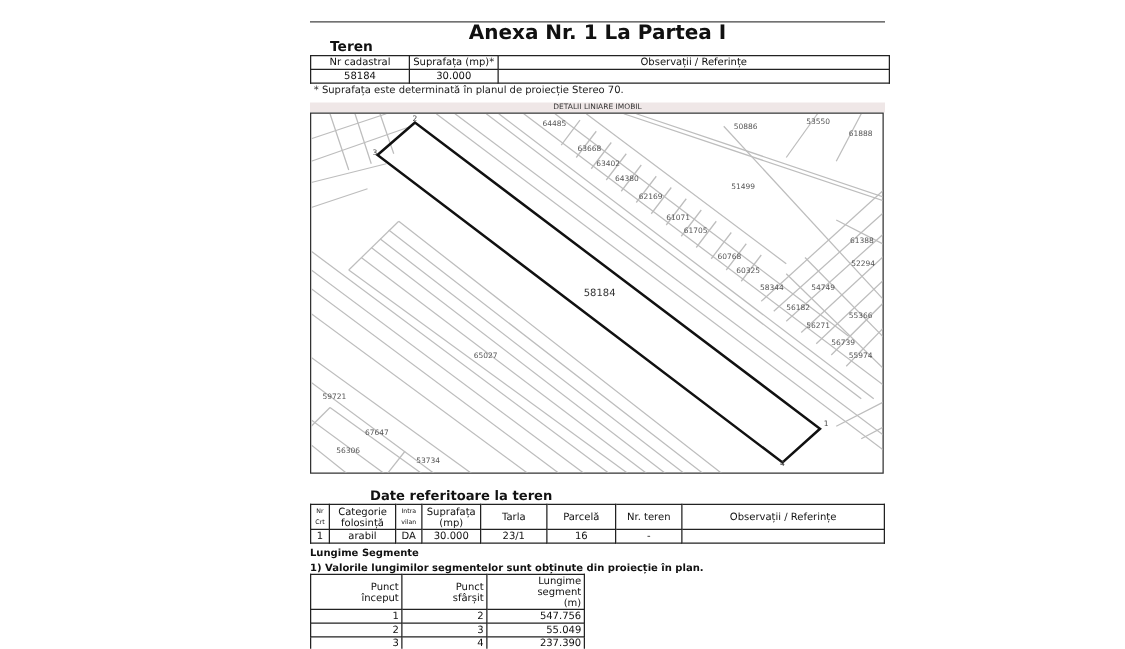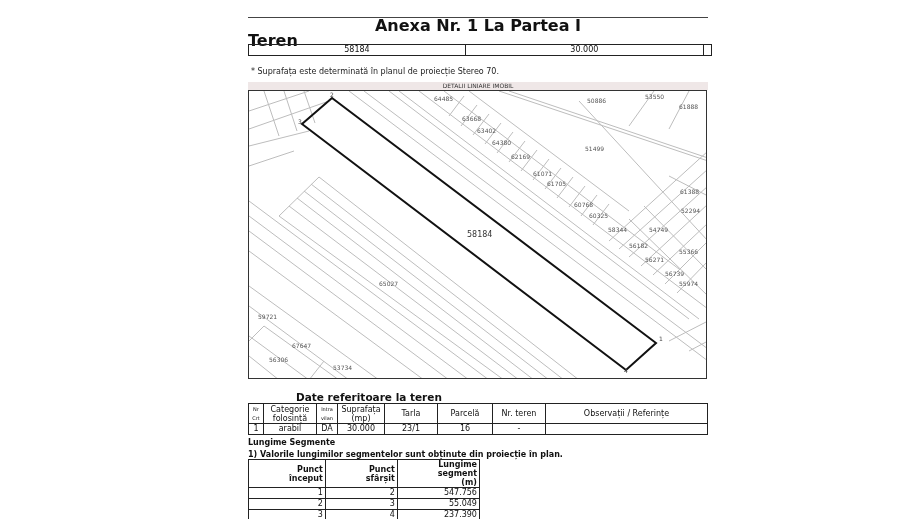--- a/index.html
+++ b/index.html
@@ -1,50 +1,55 @@
 <!DOCTYPE html>
 <html><head>
 <meta charset="utf-8">
 <style>
   html, body { margin:0; padding:0; }
   body { width:900px; height:519px; background:#ffffff; position:relative; overflow:hidden; font-family:"DejaVu Sans", sans-serif; color:#111; }
   .rule { position:absolute; left:248px; top:17px; width:460px; height:1px; background:#444; }
   .title { position:absolute; left:248px; top:16px; width:460px; text-align:center; font-weight:bold; font-size:16px; }
-  .h-teren { position:absolute; left:248px; top:31px; font-weight:bold; font-size:16px; }
+  .h-teren { position:absolute; left:264px; top:31px; font-weight:bold; font-size:11px; }
   table { border-collapse:collapse; }
   .t1 { position:absolute; left:248px; top:44px; width:464px; font-size:8px; }
   .t1 td { border:1px solid #222; text-align:center; height:10px; padding:0; line-height:10px; }
   .footnote { position:absolute; left:251px; top:67px; font-size:8px; color:#222; }
   .detalii { position:absolute; left:248px; top:82px; width:460px; height:8px; background:#efe7e7; font-size:6px; text-align:center; line-height:8px; color:#333; }
   .map { position:absolute; left:248px; top:90px; width:459px; height:289px; border:1px solid #333; box-sizing:border-box; overflow:hidden; background:#fff; }
   .map svg { position:absolute; left:0; top:0; }
   .h-date { position:absolute; left:248px; top:391px; font-weight:bold; font-size:10.5px;margin-left:48px; }
   .t2 { position:absolute; left:248px; top:403px; width:460px; font-size:8px; }
   .t2 td { border:1px solid #222; text-align:center; padding:0; }
   .t2 .hdr td { height:19px; line-height:9px; }
   .t2 .row td { height:10px; line-height:10px; }
   .small { font-size:5px; line-height:6px; }
   .h-lung { position:absolute; left:248px; top:438px; font-weight:bold; font-size:8px; }
   .h-sub { position:absolute; left:248px; top:450px; font-weight:bold; font-size:8px; }
   .t3 { position:absolute; left:248px; top:459px; width:220px; font-size:8px; }
   .t3 td { border:1px solid #222; text-align:right; padding:0 2px; height:10px; line-height:10px; }
-  .t3 .hdr td { font-weight:bold; height:19px; line-height:9px;padding-left:40px; }
+  .t3 .hdr td { font-weight:normal; height:19px; line-height:9px;padding-left:40px; }
   .lbl { font-family:"DejaVu Sans", sans-serif; font-size:6px; fill:#555; }
   .lbl-main { font-family:"DejaVu Sans", sans-serif; font-size:8px; fill:#333; }
   .pt { font-family:"DejaVu Sans", sans-serif; font-size:6px; fill:#444; }
 </style>
 </head>
 <body>
 
 <div class="rule"></div>
 <div class="title">Anexa Nr. 1 La Partea I</div>
 <div class="h-teren">Teren</div>
 
 <table class="t1">
   <tbody>
+      <tr>
+    <td style="width:78px">Nr cadastral</td>
+    <td style="width:70px">Suprafața (mp)*</td>
+    <td>Observații / Referințe</td>
+  </tr>
   <tr>
     <td>58184</td>
     <td>30.000</td>
     <td></td>
   </tr>
 </tbody>
   </table>
 
 <div class="footnote">* Suprafața este determinată în planul de proiecție Stereo 70.</div>
 <div class="detalii">DETALII LINIARE IMOBIL</div>

